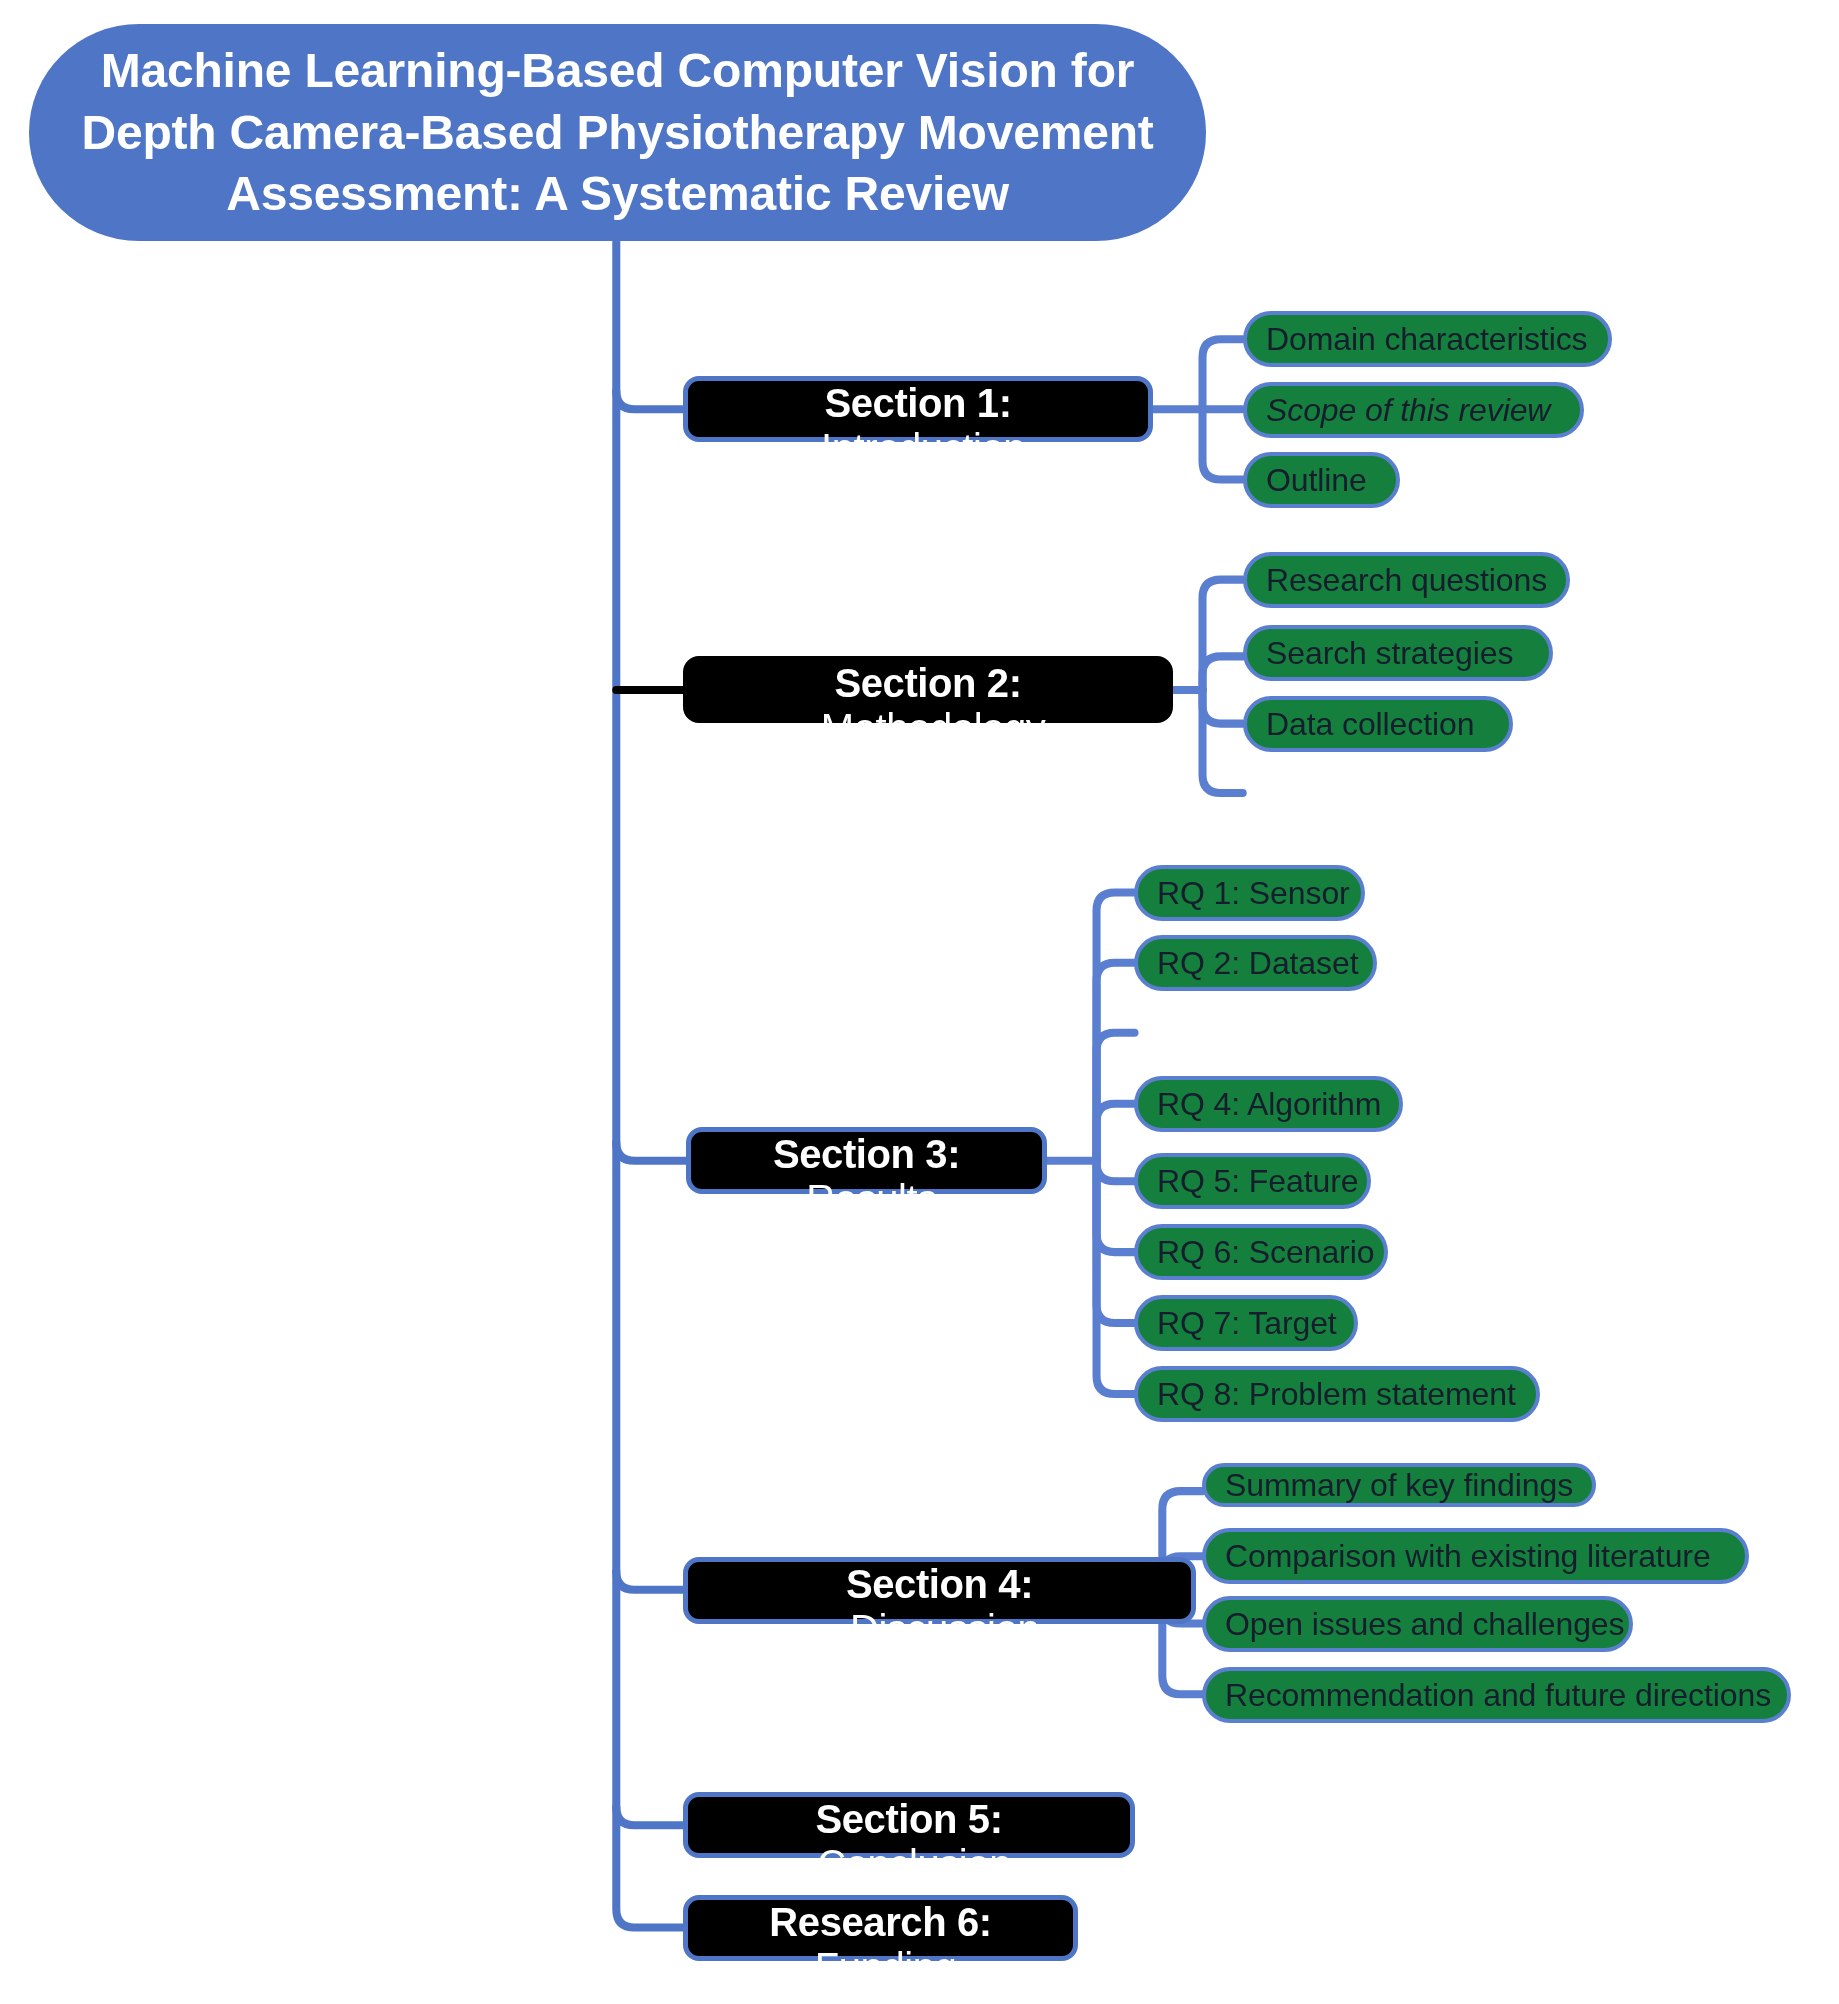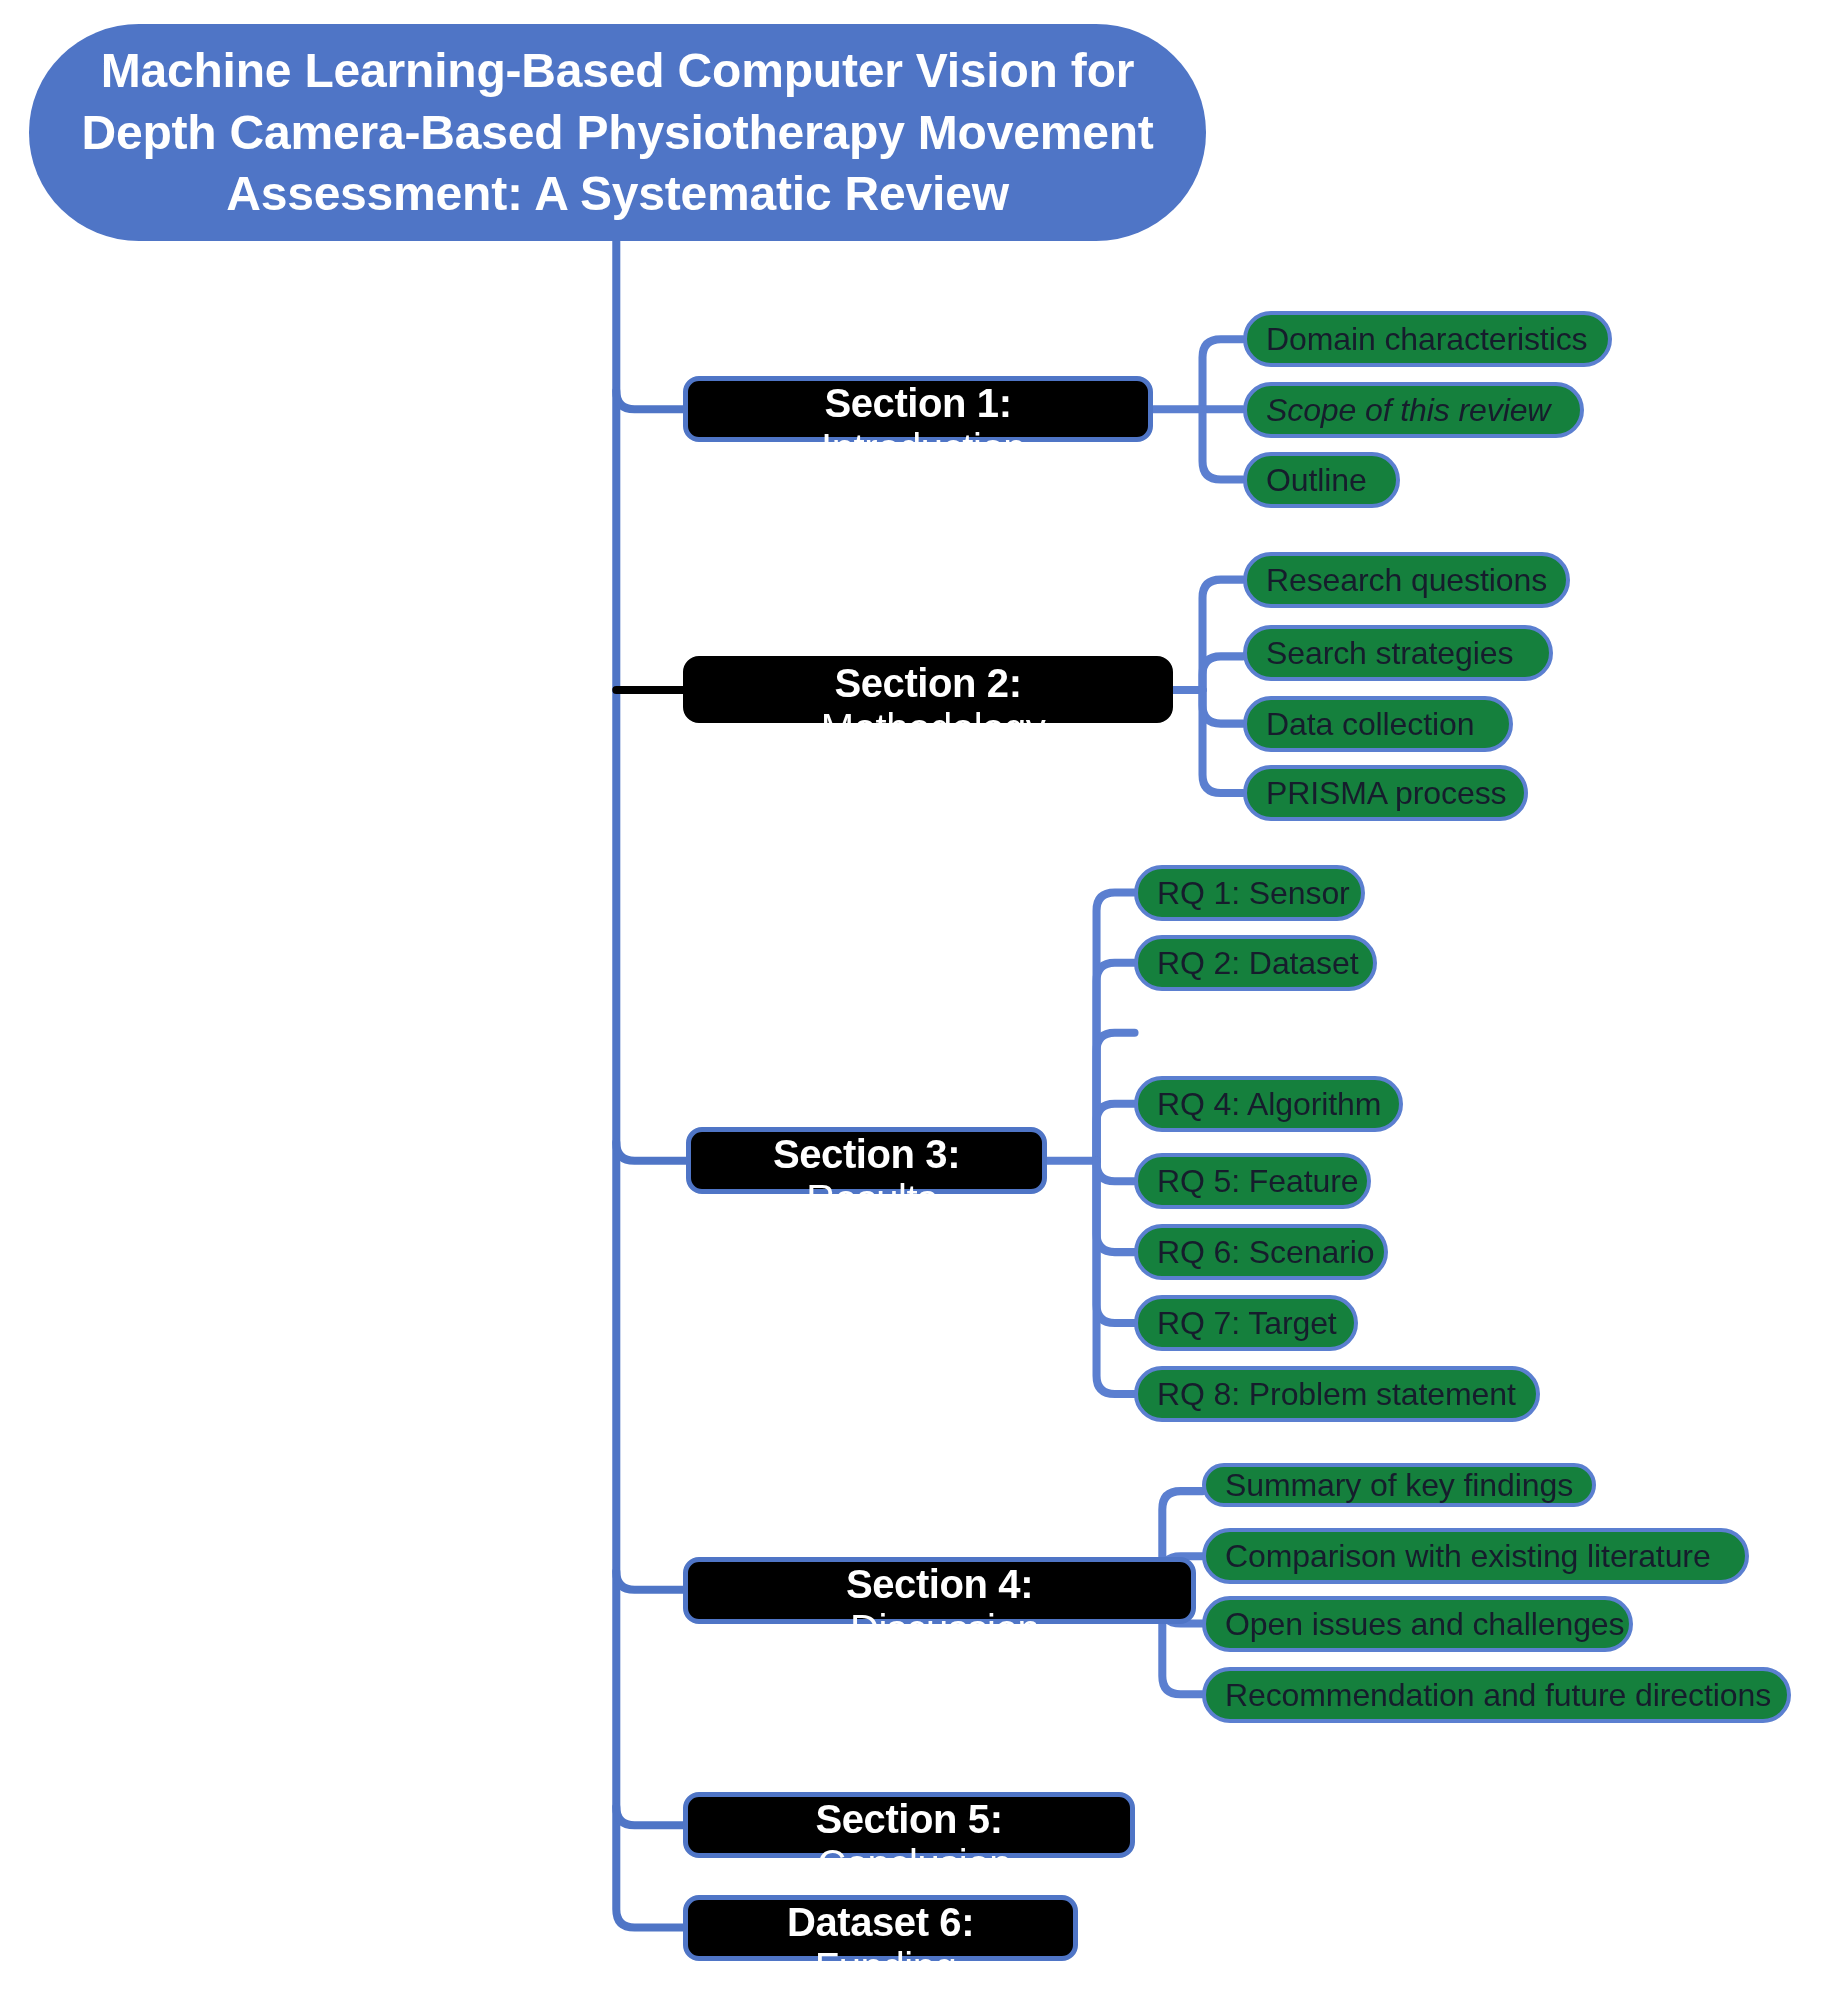--- a/index.html
+++ b/index.html
@@ -174,21 +174,21 @@
     <span class="sec-num">Section 4:</span>
     <span class="sec-name">Discussion</span>
   </div>
 
   <div class="section-node" style="left:683px; top:1792px; width:452px; height:66px;">
     <span class="sec-num">Section 5:</span>
     <span class="sec-name">Conclusion</span>
   </div>
 
   <div class="section-node" style="left:683px; top:1895px; width:395px; height:66px;">
-    <span class="sec-num">Dataset 6:</span>
+    <span class="sec-num">Research 6:</span>
     <span class="sec-name">Funding</span>
   </div>
 
   <div class="leaf-node" style="left:1243px; top:311px; width:369px; height:56px;">
     <span class="leaf-label">Domain characteristics</span>
   </div>
   <div class="leaf-node" style="left:1243px; top:382px; width:341px; height:56px;font-style:italic;">
     <span class="leaf-label">Scope of this review</span>
   </div>
   <div class="leaf-node" style="left:1243px; top:452px; width:157px; height:56px;">
@@ -197,23 +197,20 @@
 
   <div class="leaf-node" style="left:1243px; top:552px; width:327px; height:56px;">
     <span class="leaf-label">Research questions</span>
   </div>
   <div class="leaf-node" style="left:1243px; top:625px; width:310px; height:56px;">
     <span class="leaf-label">Search strategies</span>
   </div>
   <div class="leaf-node" style="left:1243px; top:696px; width:270px; height:56px;">
     <span class="leaf-label">Data collection</span>
   </div>
-  <div class="leaf-node" style="left:1243px; top:765px; width:285px; height:56px;">
-    <span class="leaf-label">PRISMA process</span>
-  </div>
 
   <div class="leaf-node" style="left:1134px; top:865px; width:231px; height:56px;">
     <span class="leaf-label">RQ 1: Sensor</span>
   </div>
   <div class="leaf-node" style="left:1134px; top:935px; width:243px; height:56px;">
     <span class="leaf-label">RQ 2: Dataset</span>
   </div>
   <div class="leaf-node" style="left:1134px; top:1076px; width:269px; height:56px;">
     <span class="leaf-label">RQ 4: Algorithm</span>
   </div>

